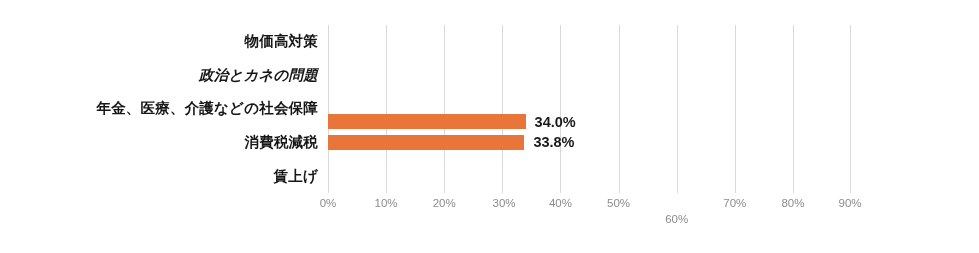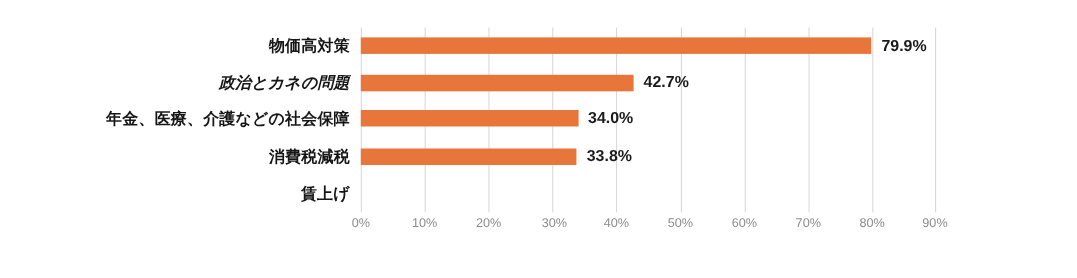--- a/index.html
+++ b/index.html
@@ -136,46 +136,38 @@
       <div class="gridline" style="left:174.3px;"></div>
       <div class="gridline" style="left:232.4px;"></div>
       <div class="gridline" style="left:290.6px;"></div>
       <div class="gridline" style="left:348.7px;"></div>
       <div class="gridline" style="left:406.8px;"></div>
       <div class="gridline" style="left:464.9px;"></div>
       <div class="gridline" style="left:522px;"></div>
     </div>
 
     <div class="rows">
-      <div class="row" style="top:0px;">
-        <div class="bar" style="width:464.3px;"></div>
-        <div class="bar-value" style="left:473.3px;">79.9%</div>
-      </div>
-      <div class="row" style="top:33.6px;">
-        <div class="bar" style="width:248.1px;"></div>
-        <div class="bar-value" style="left:257.1px;">42.7%</div>
-      </div>
-      <div class="row" style="top:66px;">
+      <div class="row" style="top:80px;">
         <div class="bar" style="width:197.6px;"></div>
         <div class="bar-value" style="left:206.6px;">34.0%</div>
       </div>
       <div class="row" style="top:100.8px;">
         <div class="bar" style="width:196.4px;"></div>
         <div class="bar-value" style="left:205.4px;">33.8%</div>
       </div>
     </div>
 
   </div>
 
   <div class="x-axis">
     <div class="x-tick" style="left:0px;">0%</div>
     <div class="x-tick" style="left:58.1px;">10%</div>
     <div class="x-tick" style="left:116.2px;">20%</div>
     <div class="x-tick" style="left:176px;">30%</div>
     <div class="x-tick" style="left:232.4px;">40%</div>
     <div class="x-tick" style="left:290.6px;">50%</div>
-    <div class="x-tick" style="left:348.7px;">60%</div>
+    <div class="x-tick" style="left:348.7px;margin-top:16px;">60%</div>
     <div class="x-tick" style="left:406.8px;">70%</div>
     <div class="x-tick" style="left:464.9px;">80%</div>
     <div class="x-tick" style="left:522px;">90%</div>
   </div>
 
 </div>
 
 </body></html>

